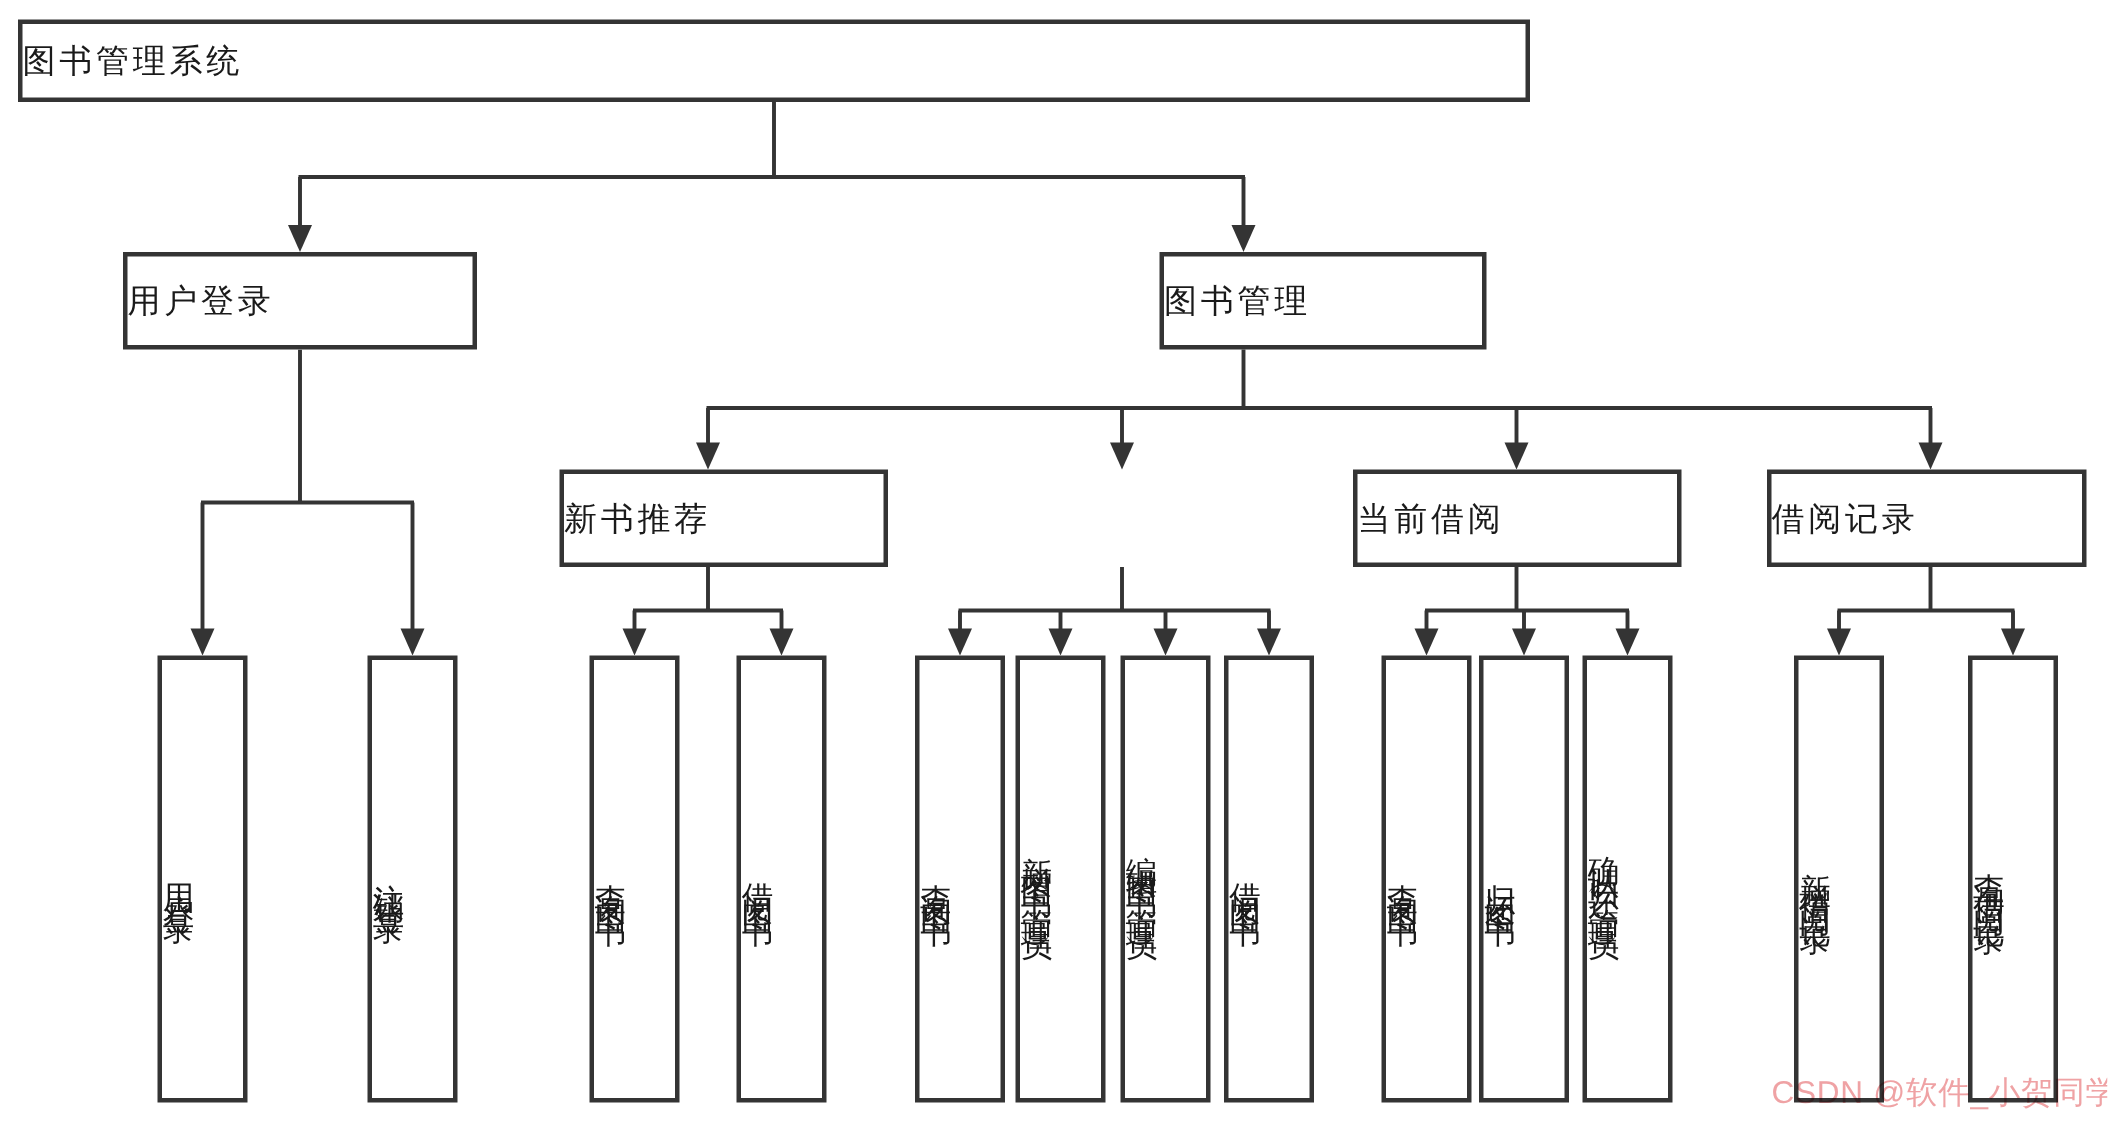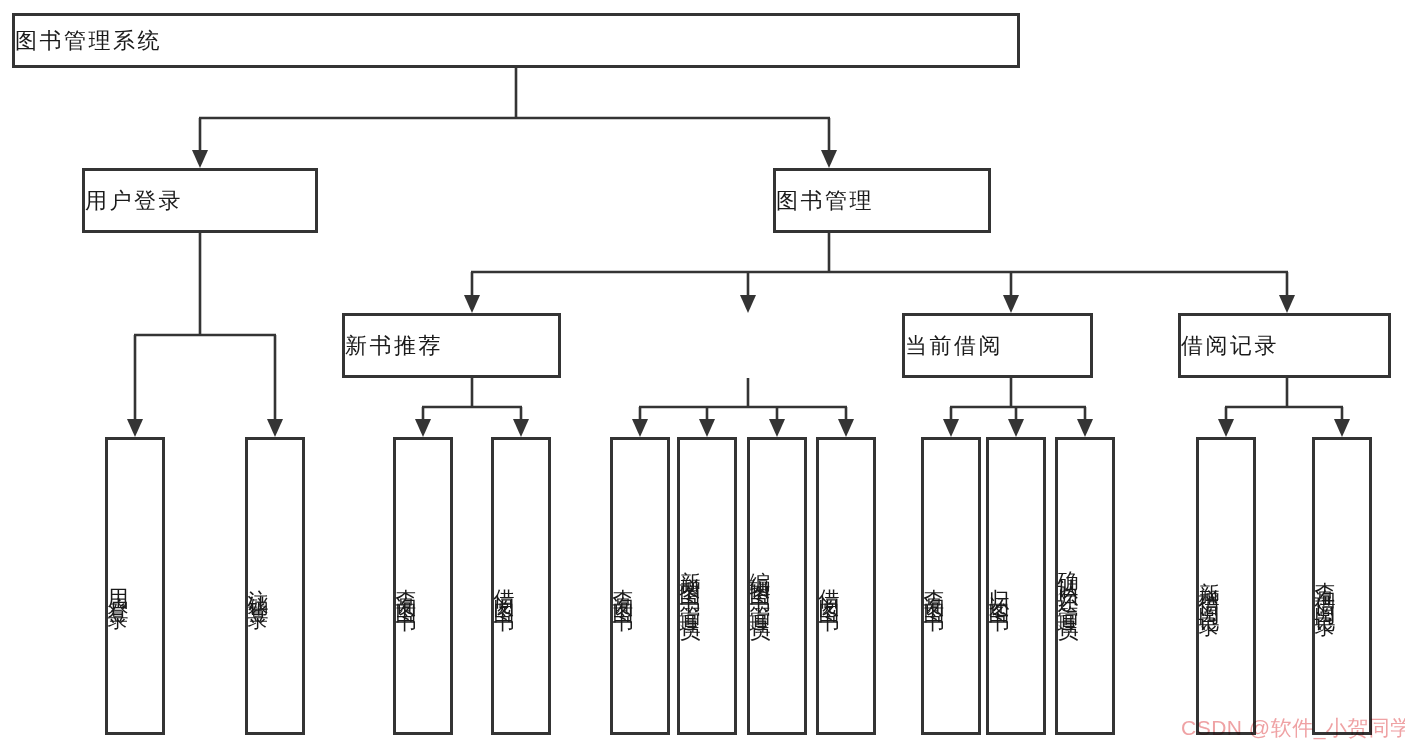--- a/index.html
+++ b/index.html
@@ -94,24 +94,24 @@
     <span>图书管理系统</span>
   </div>
 
   <div class="node h" style="left:82px; top:168px; width:236px; height:65px;">
     <span>用户登录</span>
   </div>
   <div class="node h" style="left:749px; top:168px; width:218px; height:65px;margin-left:24px;">
     <span>图书管理</span>
   </div>
 
-  <div class="node h" style="left:342px; top:313px; width:219px; height:65px;">
+  <div class="node h" style="left:373px; top:313px; width:219px; height:65px;">
     <span>新书推荐</span>
   </div>
-  <div class="node h" style="left:902px; top:313px; width:191px; height:65px;">
+  <div class="node h" style="left:902px; top:313px; width:219px; height:65px;">
     <span>当前借阅</span>
   </div>
   <div class="node h" style="left:1178px; top:313px; width:213px; height:65px;">
     <span>借阅记录</span>
   </div>
 
   <div class="node v" style="left:105px; top:437px; width:60px; height:298px;">
     <span>用户登录</span>
   </div>
   <div class="node v" style="left:245px; top:437px; width:60px; height:298px;">

